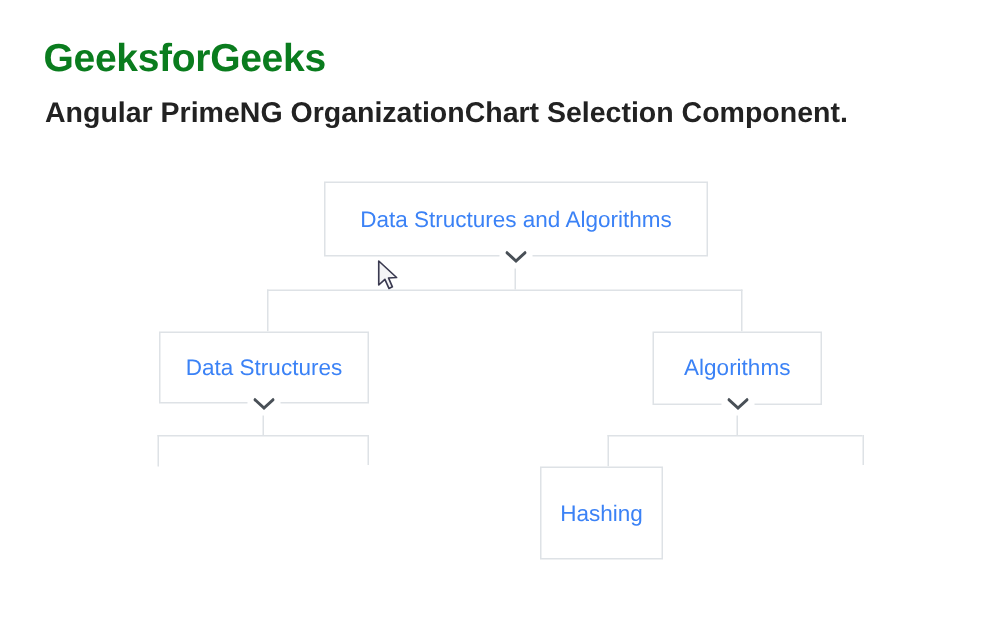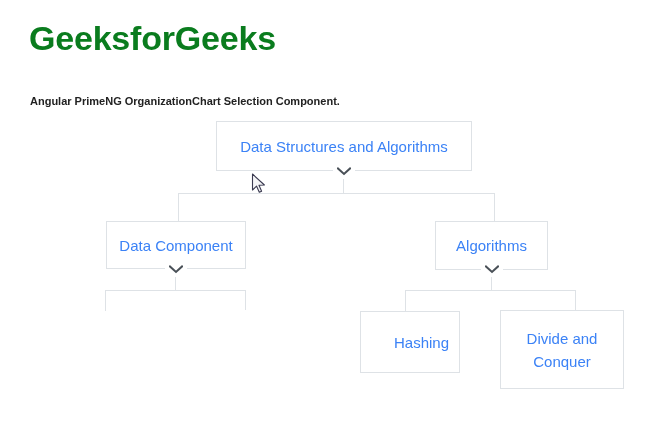--- a/index.html
+++ b/index.html
@@ -21,32 +21,32 @@
     left: 0; top: 0;
     width: 659px;
     height: 424px;
   }
 
   
   .site-title {
     position: absolute;
     left: 29px;
     top: 18px;
-    font-size: 34px;
+    font-size: 26px;
     font-weight: bold;
     color: #0a7c1e;
     letter-spacing: -0.2px;
     line-height: 40px;
     white-space: nowrap;
   }
   .subtitle {
     position: absolute;
     left: 30px;
-    top: 92px;
-    font-size: 11px;
+    top: 67px;
+    font-size: 19px;
     font-weight: bold;
     color: #222222;
     line-height: 18px;
     white-space: nowrap;
   }
 
   
   .orgchart {
     position: absolute;
     left: 0;
@@ -145,46 +145,43 @@
     <div class="node" style="left:216px; top:16px; width:256px; height:50px;">
       <span class="node-label">Data Structures and Algorithms</span>
     </div>
     <div class="toggler" style="left:333px; top:58px;">
       <svg width="14" height="9" viewBox="0 0 14 9">
         <path d="M1 1.5 L7 7 L13 1.5" fill="none" stroke="#495057" stroke-width="2" stroke-linecap="square"></path>
       </svg>
     </div>
 
     <div class="node" style="left:106px; top:116px; width:140px; height:48px;">
-      <span class="node-label">Data Component</span>
+      <span class="node-label">Data Structures</span>
     </div>
     <div class="toggler" style="left:165px; top:156px;">
       <svg width="14" height="9" viewBox="0 0 14 9">
         <path d="M1 1.5 L7 7 L13 1.5" fill="none" stroke="#495057" stroke-width="2" stroke-linecap="square"></path>
       </svg>
     </div>
 
     <div class="node" style="left:435px; top:116px; width:113px; height:49px;">
       <span class="node-label">Algorithms</span>
     </div>
     <div class="toggler" style="left:481px; top:156px;">
       <svg width="14" height="9" viewBox="0 0 14 9">
         <path d="M1 1.5 L7 7 L13 1.5" fill="none" stroke="#495057" stroke-width="2" stroke-linecap="square"></path>
       </svg>
     </div>
 
 
 
-    <div class="node" style="left:360px; top:206px; width:100px; height:62px;text-align:right;">
+    <div class="node" style="left:360px; top:206px; width:82px; height:62px;">
       <span class="node-label">Hashing</span>
     </div>
 
-    <div class="node" style="left:500px; top:205px; width:124px; height:79px; padding-left:18px; padding-right:18px;">
-      <span class="node-label">Divide and Conquer</span>
-    </div>
 
   </div>
 
   <svg class="cursor" width="16" height="22" viewBox="0 0 16 22" style="left:251px; top:173px;">
     <path d="M1.5 1 L1.5 17 L5.6 13.2 L8.3 19.3 L10.6 18.2 L8.0 12.3 L13.4 12.0 Z" fill="#f4f4f6" stroke="#3a3a50" stroke-width="1.1" stroke-linejoin="round"></path>
   </svg>
 
 </div>
 
 </body></html>

